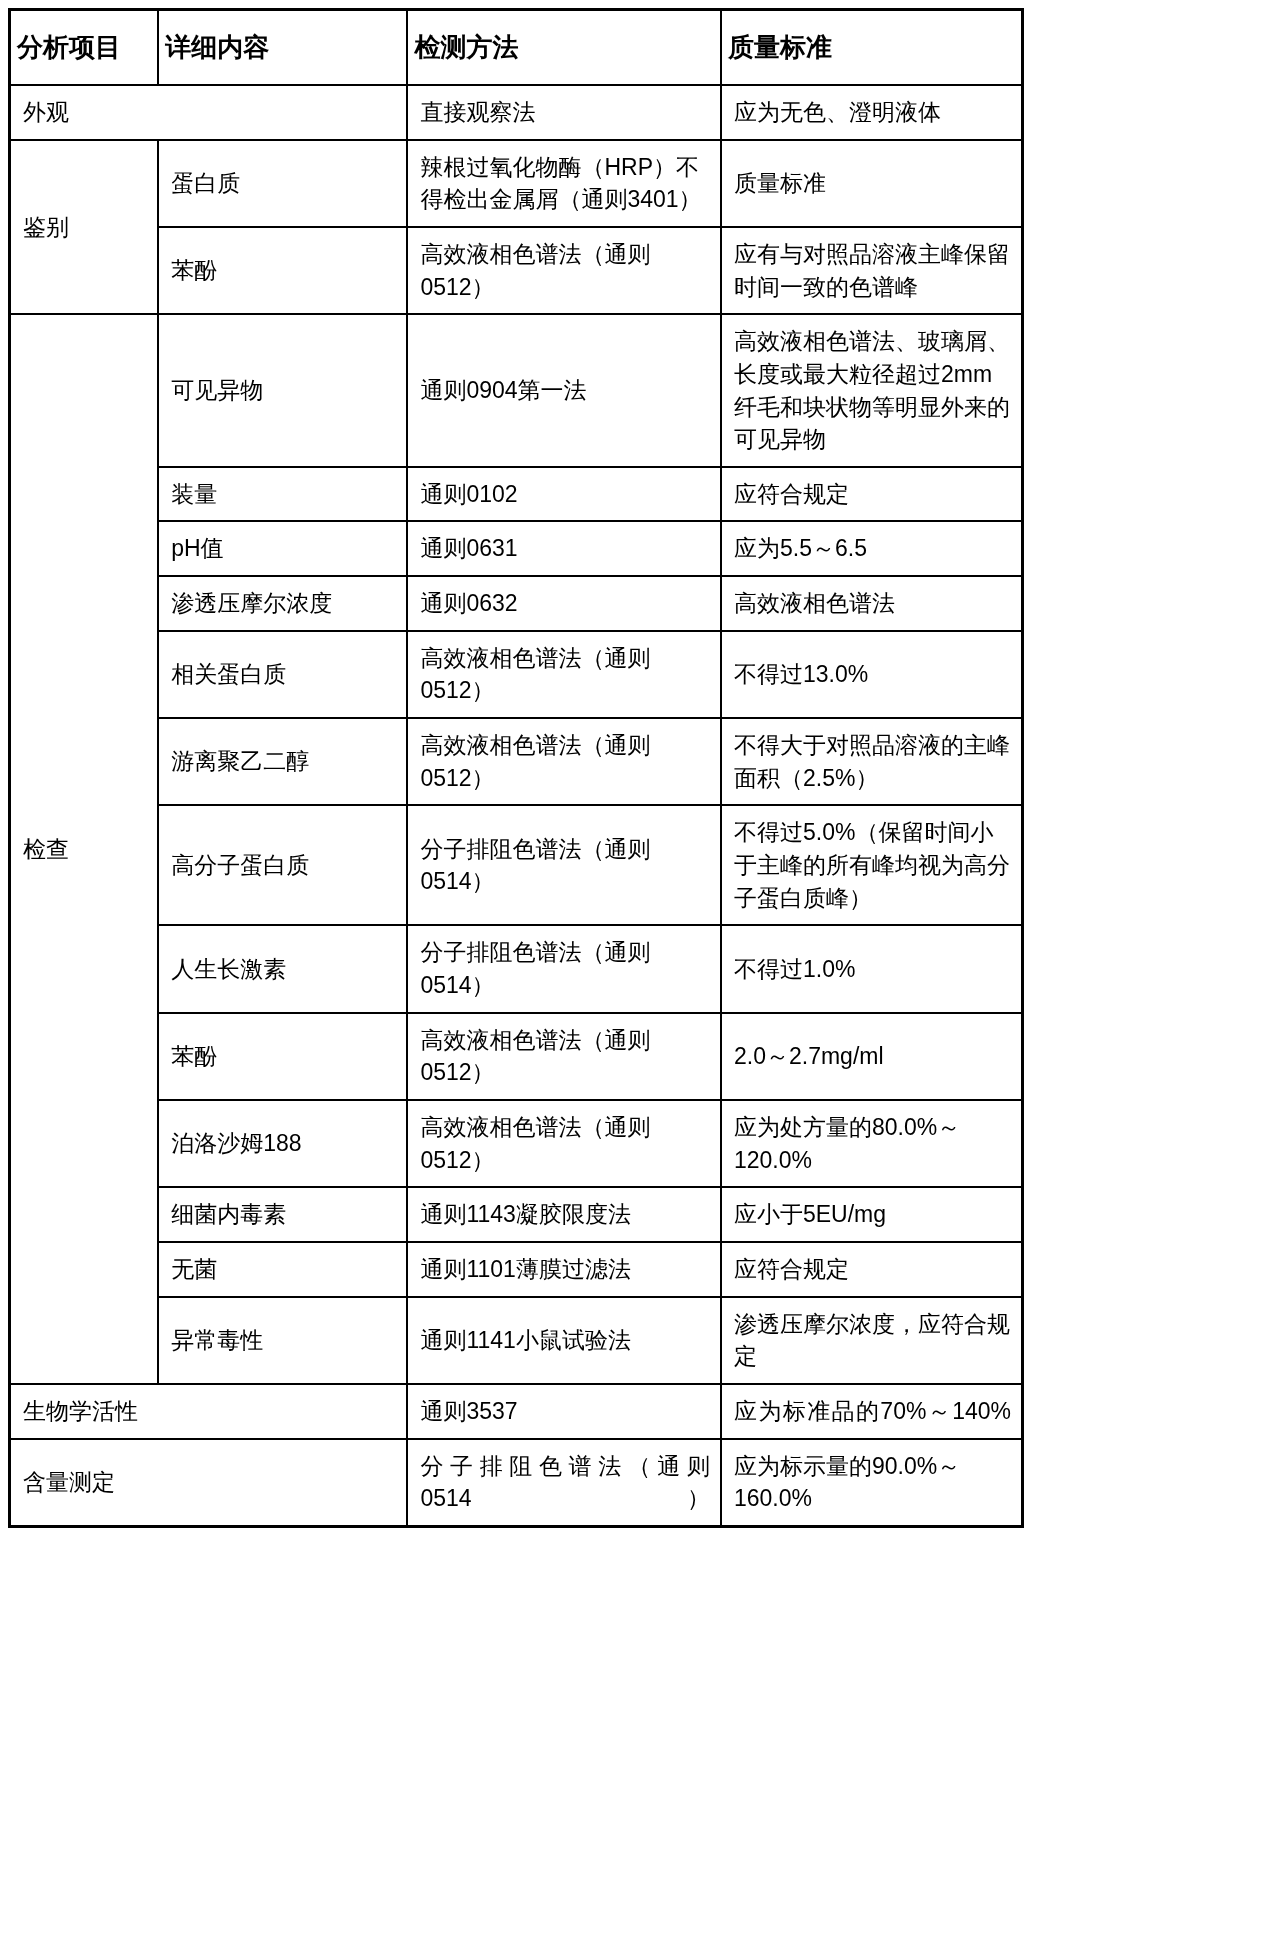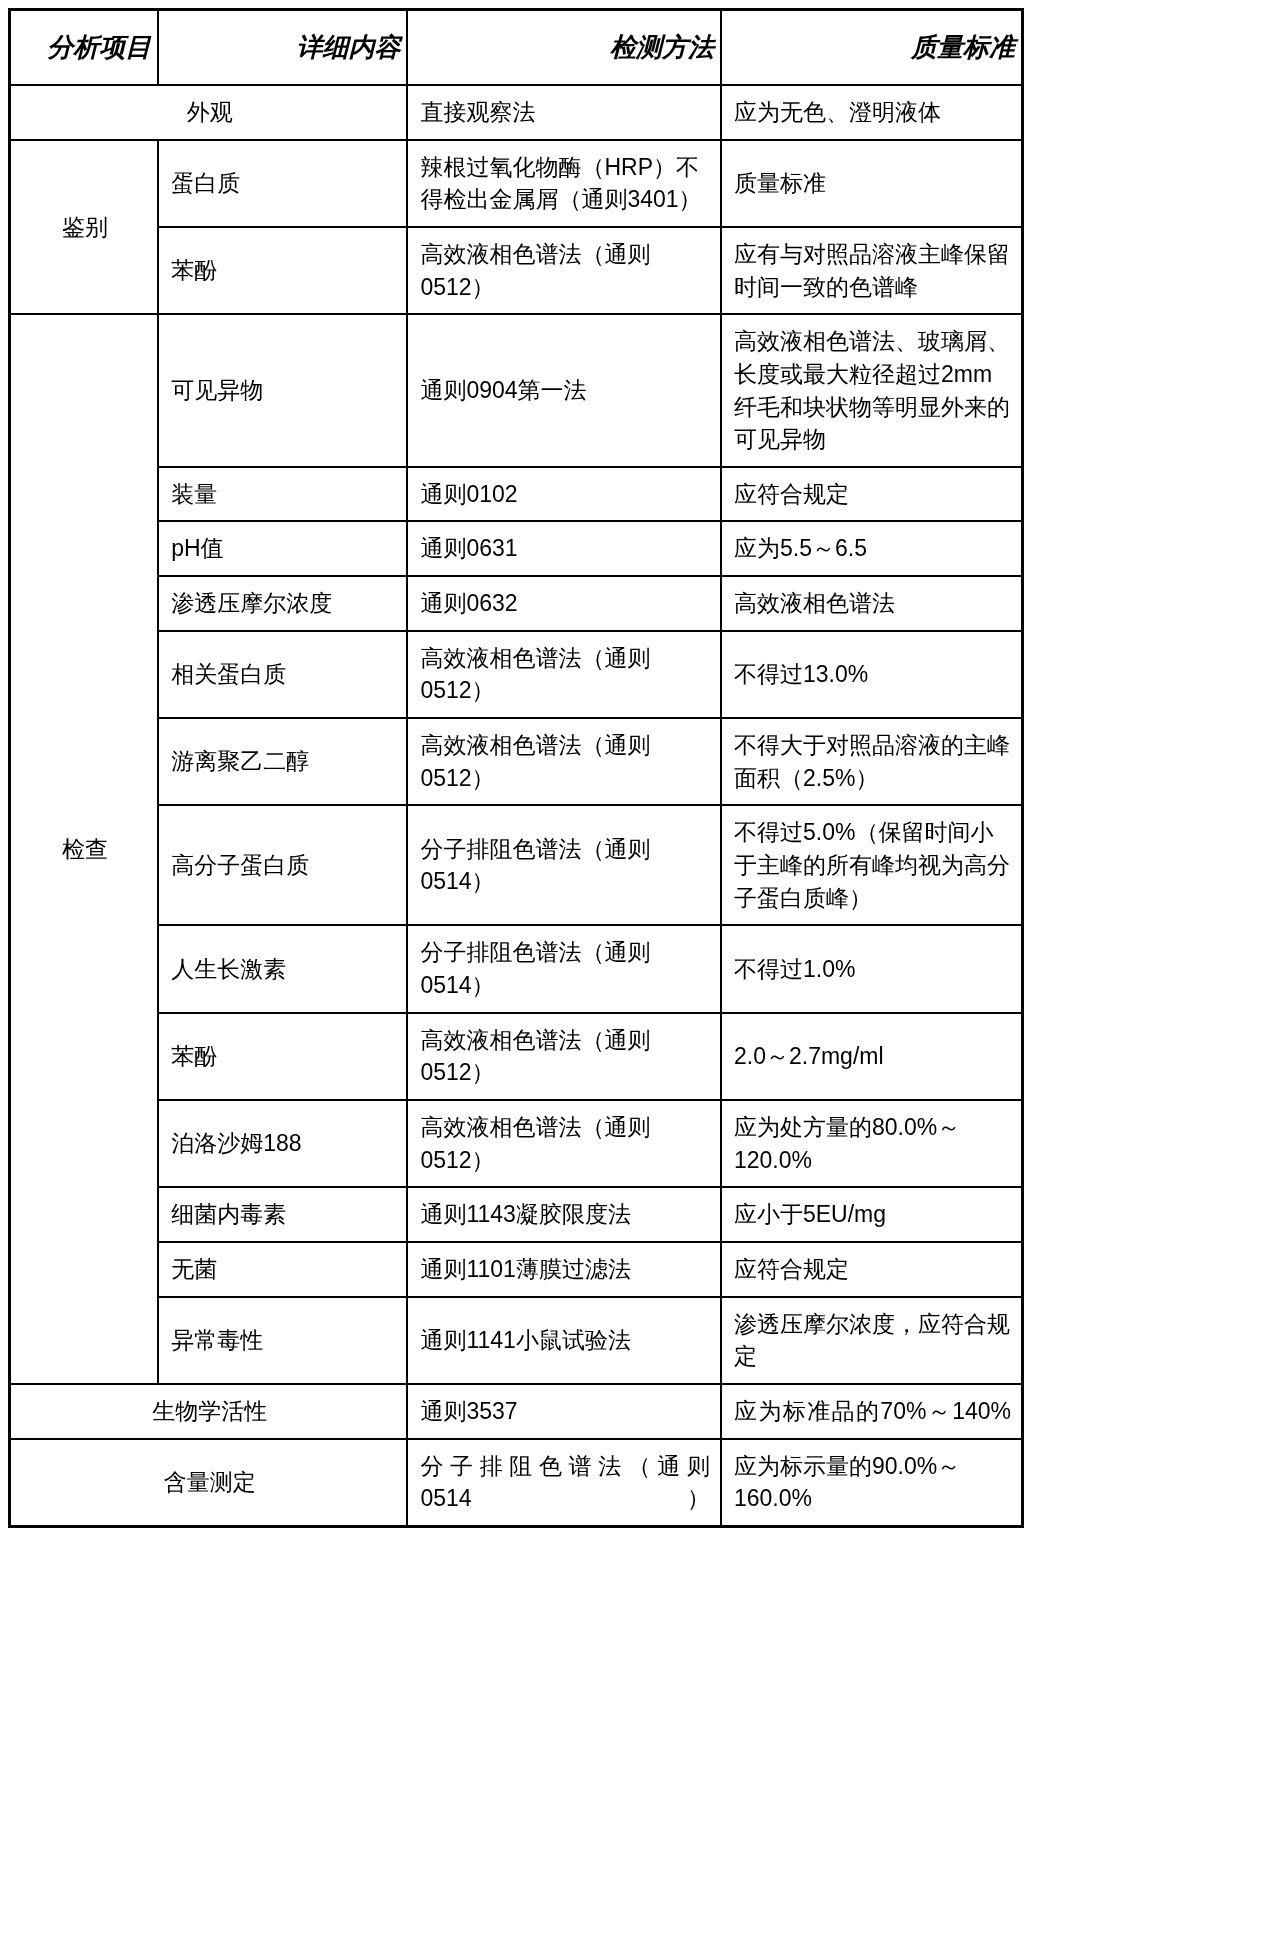--- a/index.html
+++ b/index.html
@@ -28,33 +28,32 @@
   table.spec td, table.spec th {
     border: 2px solid #000;
     vertical-align: middle;
     font-size: 23px;
     line-height: 1.42;
     font-weight: normal;
     padding: 10px 10px 10px 12px;
     word-break: break-word;
   }
   table.spec th {
-    text-align: right;
+    text-align: left;
     font-size: 26px;
     font-weight: bold;
     padding: 18px 6px;
-    font-style: italic;
   }
   col.c1 { width: 148px; }
   col.c2 { width: 248px; }
   col.c3 { width: 312px; }
   col.c4 { width: 300px; }
 
   td.cat {
-    text-align: center;
+    text-align: left;
     padding-left: 12px;
   }
   td.cat.mid {
     vertical-align: middle;
   }
   td.item {
     padding-left: 18px;
     margin-left: 24px;
   }
   td.method {

